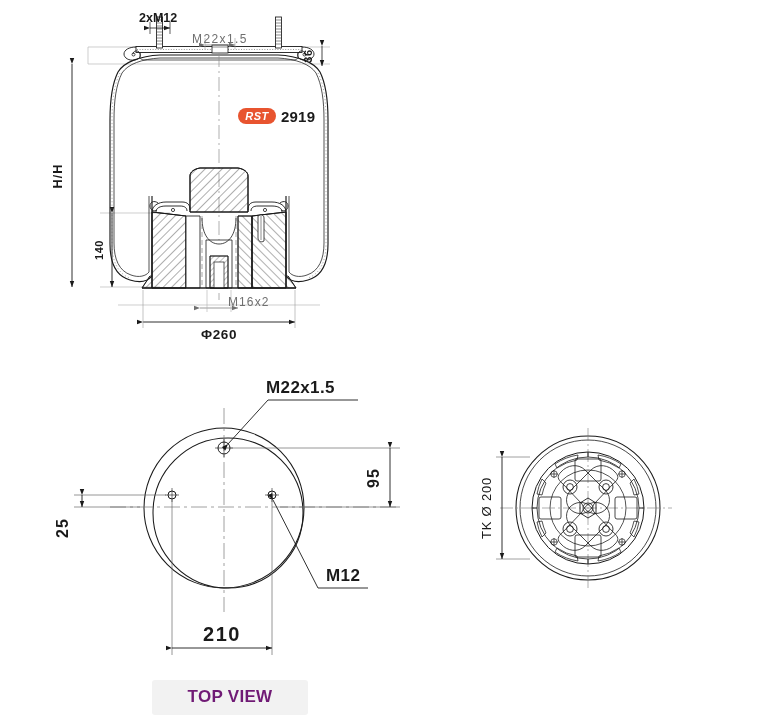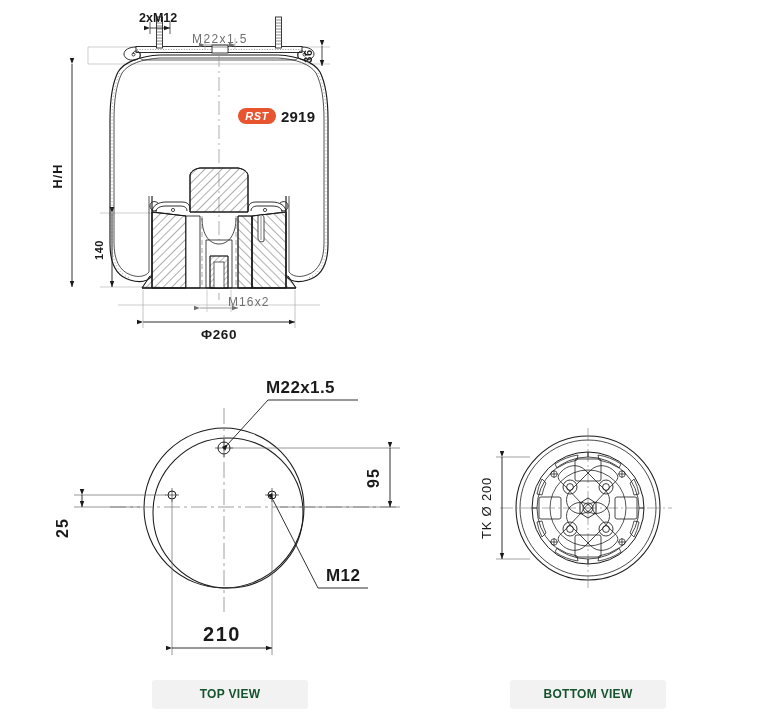--- a/index.html
+++ b/index.html
@@ -9,23 +9,23 @@
     font-family:"Liberation Sans", sans-serif;
     color:#1a1a1a;
   }
   .stage{position:absolute;left:0;top:0;width:768px;height:723px;}
   svg{display:block;}
 
   
   .viewlabel{
     position:absolute;
     background:#f2f2f2;
-    color:#14532d;
+    color:#701a75;
     font-weight:bold;
-    font-size:12px;
+    font-size:17px;
     letter-spacing:0.3px;
     text-align:center;
     padding:7px 0 8px 0;
     border-radius:3px;
     font-family:"Liberation Sans", sans-serif;
   }
   #top-view-label{left:152px;top:680px;width:156px;}
   #bottom-view-label{left:510px;top:680px;width:156px;}
 </style>
 </head>
@@ -421,15 +421,14 @@
         <line x1="530" y1="559" x2="496" y2="559"></line>
       </g>
       <line x1="502" y1="457" x2="502" y2="559" stroke="#1a1a1a" stroke-width="0.9" marker-start="url(#arrS)" marker-end="url(#arrS)"></line>
       <text x="491" y="508" transform="rotate(-90 491 508)" text-anchor="middle" font-family="'Liberation Sans',sans-serif" font-size="13" letter-spacing="0.8" fill="#1a1a1a">TK Ø 200</text>
     </g>
   </g>
 
 </svg>
 
 <div class="viewlabel" id="top-view-label">TOP VIEW</div>
-<div class="viewlabel" id="bottom-view-label">BOTTOM VIEW</div>
 
 </div>
 
 </body></html>

